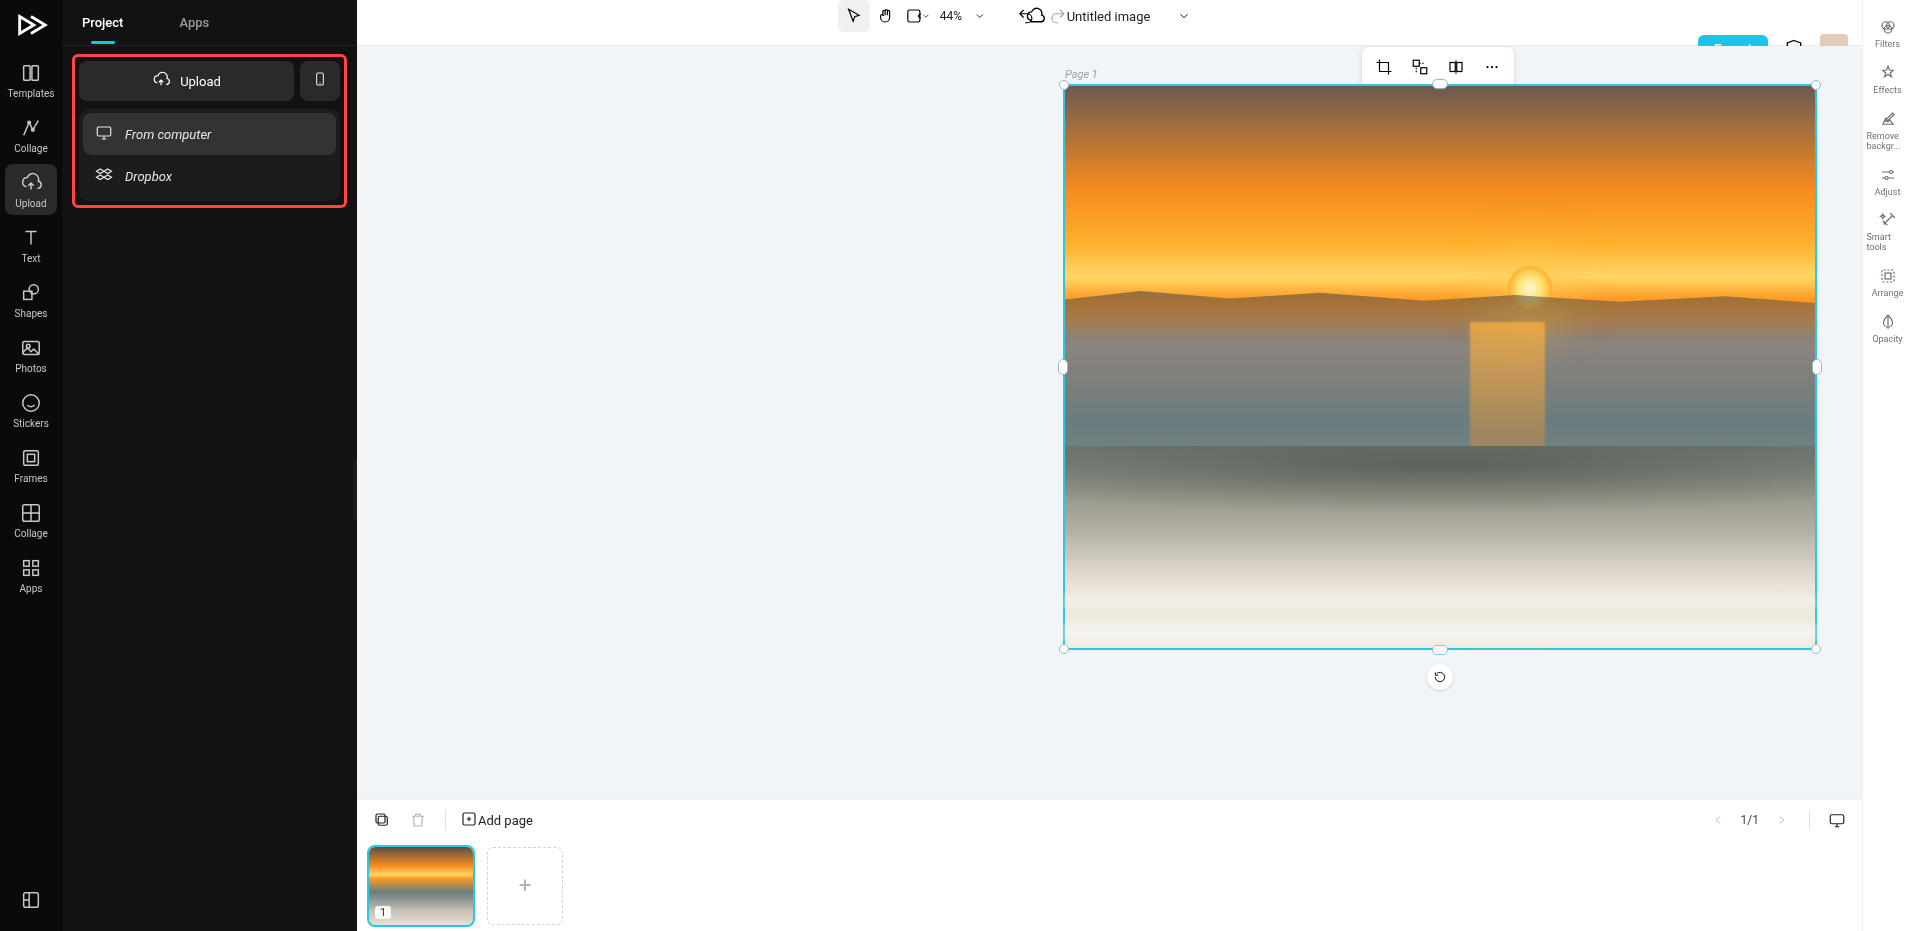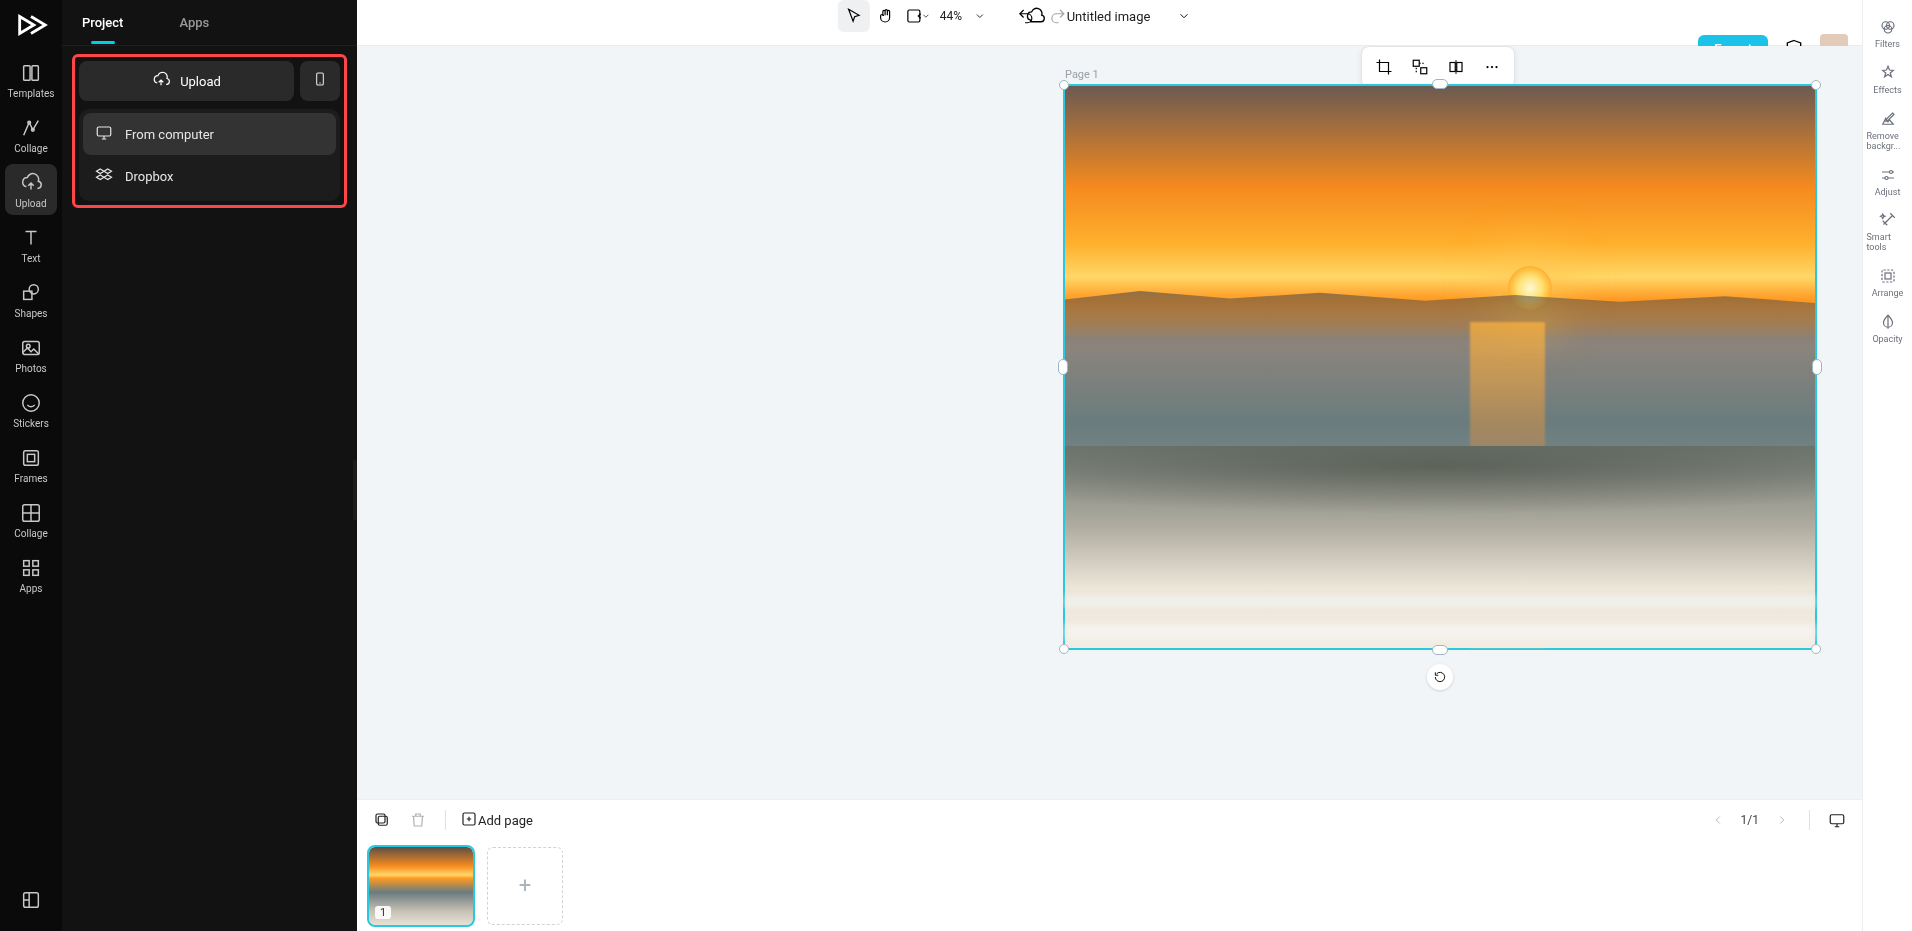--- a/index.html
+++ b/index.html
@@ -91,20 +91,21 @@
   border-radius: 10px;
   padding: 4px;
 }
 .source-item {
   display: flex; align-items: center; gap: 12px;
   height: 42px;
   padding: 16px 12px;
   border-radius: 8px;
   font-size: 13px; color: #e6e6e6;
   cursor: pointer;
+  font-style: italic;
 }
 .source-item.selected { background: #333; }
 
 .collapse-handle {
   position: absolute;
   left: 353px; top: 460px;
   width: 12px; height: 60px;
   background: #1c1c1c;
   border-radius: 0 6px 6px 0;
   cursor: pointer;
@@ -136,20 +137,21 @@
   padding: 6px 16px; border-radius: 6px; cursor: pointer;
 }
 .avatar { width: 28px; height: 28px; background: #e2cbb8; border-radius: 4px; }
 
 
 .canvas-area {
   flex: 1;
   background: #f2f5f7;
   position: relative;
   overflow: hidden;
+  font-style: italic;
 }
 .page-label {
   position: absolute;
   left: 708px; top: 22px;
   font-size: 11px; color: #9aa0a6;
 }
 .canvas {
   position: absolute;
   left: 706px; top: 38px;
   width: 754px; height: 566px;

